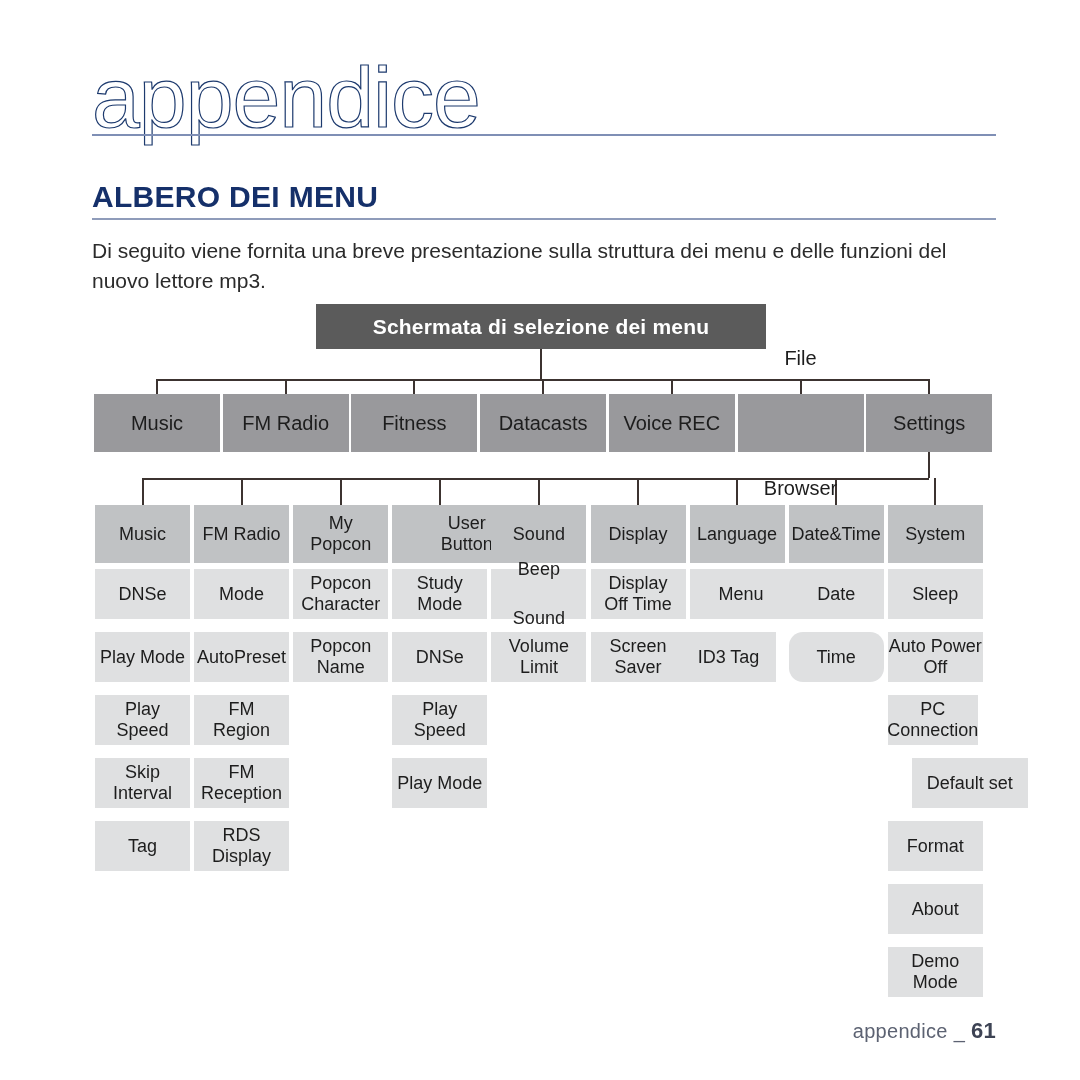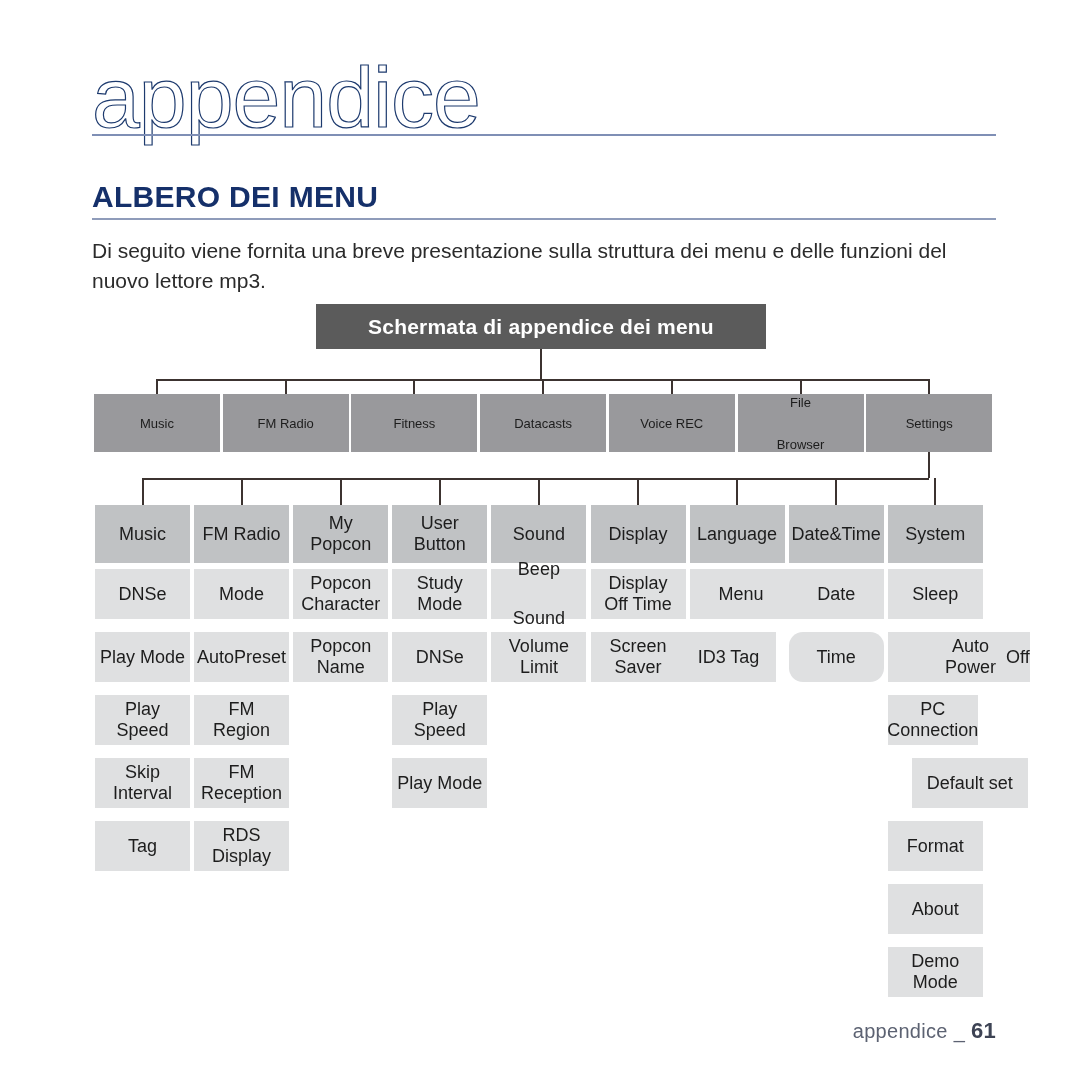--- a/index.html
+++ b/index.html
@@ -113,27 +113,28 @@
     background: #3c3330;
   }
 
   
   .lvl1-box {
     position: absolute;
     top: 394px;
     height: 58px;
     background: #99999c;
     color: #1d1d1d;
-    font-size: 13px;
+    font-size: 20px;
     line-height: 21px;
     display: flex;
     align-items: center;
     justify-content: center;
     text-align: center;
     box-shadow: 0 0 0 0.5px rgba(255,255,255,0.0);
+    gap: 44px;
   }
 
   
   .lvl2-box {
     position: absolute;
     background: #c0c2c4;
     color: #1d1d1d;
     font-size: 18px;
     line-height: 21px;
     display: flex;
@@ -179,21 +180,21 @@
 <div id="page-title-wrap">
   <div id="page-title">appendice</div>
   <div id="title-rule"></div>
 </div>
 
 <div id="section-heading">ALBERO DEI MENU</div>
 <div id="section-rule"></div>
 <div id="intro-text">Di seguito viene fornita una breve presentazione sulla struttura dei menu e delle funzioni del nuovo lettore mp3.</div>
 
 <div id="tree">
-  <div id="root-box">Schermata di appendice dei menu</div>
+  <div id="root-box">Schermata di selezione dei menu</div>
   <div id="connectors">
       <div class="vline" style="left: 540px; top: 349px; height: 30px;"></div>
       <div class="hline" style="left: 157px; top: 379px; width: 772.2px;"></div>
       <div class="vline" style="left: 156px; top: 379px; height: 15px;"></div>
       <div class="vline" style="left: 284.7px; top: 379px; height: 15px;"></div>
       <div class="vline" style="left: 413.4px; top: 379px; height: 15px;"></div>
       <div class="vline" style="left: 542.1px; top: 379px; height: 15px;"></div>
       <div class="vline" style="left: 670.8px; top: 379px; height: 15px;"></div>
       <div class="vline" style="left: 799.5px; top: 379px; height: 15px;"></div>
       <div class="vline" style="left: 928.2px; top: 379px; height: 15px;"></div>
@@ -282,21 +283,21 @@
         <span>Popcon</span>
       </div>
       <div class="lvl3-box" style="left: 293.2px; width: 95px; top: 569px; flex-direction: column;">
         <span>Popcon</span>
         <span>Character</span>
       </div>
       <div class="lvl3-box" style="left: 293.2px; width: 95px; top: 632px; flex-direction: column;">
         <span>Popcon</span>
         <span>Name</span>
       </div>
-      <div class="lvl2-box" style="left: 392.3px; width: 95px; top: 505px; flex-direction: column;">
+      <div class="lvl2-box" style="left: 392.3px; width: 95px; top: 505px; flex-direction: column; padding-left: 27px;">
         <span>User</span>
         <span>Button</span>
       </div>
       <div class="lvl3-box" style="left: 392.3px; width: 95px; top: 569px; flex-direction: column;">
         <span>Study</span>
         <span>Mode</span>
       </div>
       <div class="lvl3-box" style="left: 392.3px; width: 95px; top: 632px; flex-direction: column;">
         <span>DNSe</span>
       </div>
@@ -346,21 +347,21 @@
       </div>
       <div class="lvl3-box" style="left: 788.7px; width: 95px; top: 632px; flex-direction: column; border-radius: 14px;">
         <span>Time</span>
       </div>
       <div class="lvl2-box" style="left: 887.8px; width: 95px; top: 505px; flex-direction: column;">
         <span>System</span>
       </div>
       <div class="lvl3-box" style="left: 887.8px; width: 95px; top: 569px; flex-direction: column;">
         <span>Sleep</span>
       </div>
-      <div class="lvl3-box" style="left: 887.8px; width: 95px; top: 632px; flex-direction: row; padding-left: 47px;">
+      <div class="lvl3-box" style="left: 887.8px; width: 95px; top: 632px; flex-direction: column;">
         <span>Auto Power</span>
         <span>Off</span>
       </div>
       <div class="lvl3-box" style="left: 887.8px; width: 90px; top: 695px; flex-direction: column;">
         <span>PC</span>
         <span>Connection</span>
       </div>
       <div class="lvl3-box" style="left: 887.8px; width: 116px; top: 758px; flex-direction: column; margin-left: 24px;">
         <span>Default set</span>
       </div>

